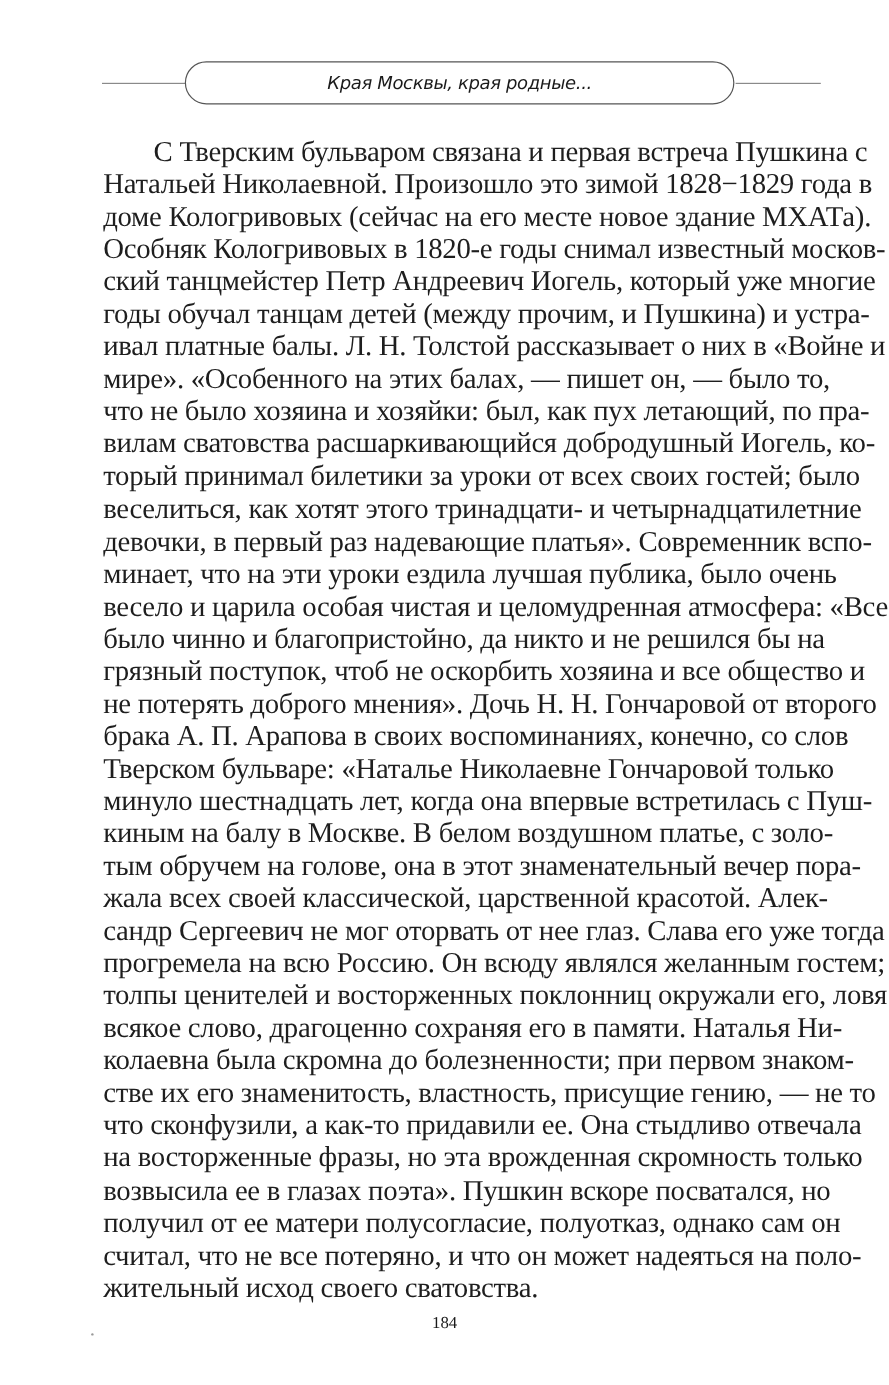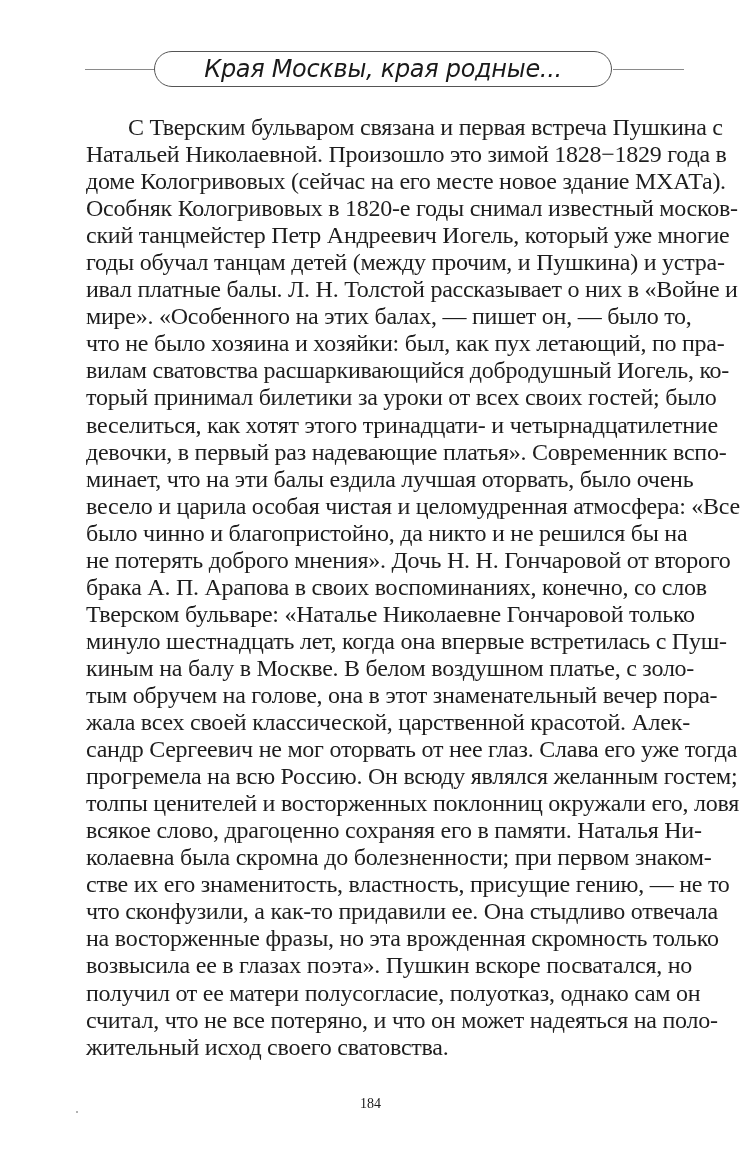--- a/index.html
+++ b/index.html
@@ -37,21 +37,21 @@
     width: 458px;
     height: 36px;
     border: 1.5px solid #555;
     border-radius: 18px;
     box-sizing: border-box;
     text-align: center;
   }
   .header-title {
     font-family: "DejaVu Sans", "Liberation Sans", sans-serif;
     font-style: italic;
-    font-size: 24px;
+    font-size: 15px;
     line-height: 34px;
     color: #1a1a1a;
     letter-spacing: -0.3px;
   }
   .body-text {
     position: absolute;
     left: 86px;
     top: 114px;
     width: 598px;
   }
@@ -104,23 +104,24 @@
   <span class="line">Особняк Кологривовых в 1820-е годы снимал известный москов-</span>
   <span class="line">ский танцмейстер Петр Андреевич Иогель, который уже многие</span>
   <span class="line">годы обучал танцам детей (между прочим, и Пушкина) и устра-</span>
   <span class="line">ивал платные балы. Л. Н. Толстой рассказывает о них в «Войне и</span>
   <span class="line">мире». «Особенного на этих балах, — пишет он, — было то,</span>
   <span class="line">что не было хозяина и хозяйки: был, как пух летающий, по пра-</span>
   <span class="line">вилам сватовства расшаркивающийся добродушный Иогель, ко-</span>
   <span class="line">торый принимал билетики за уроки от всех своих гостей; было</span>
   <span class="line">веселиться, как хотят этого тринадцати- и четырнадцатилетние</span>
   <span class="line">девочки, в первый раз надевающие платья». Современник вспо-</span>
-  <span class="line">минает, что на эти балы ездила лучшая оторвать, было очень</span>
+  <span class="line">минает, что на эти уроки ездила лучшая публика, было очень</span>
   <span class="line">весело и царила особая чистая и целомудренная атмосфера: «Все</span>
   <span class="line">было чинно и благопристойно, да никто и не решился бы на</span>
+  <span class="line">грязный поступок, чтоб не оскорбить хозяина и все общество и</span>
   <span class="line">не потерять доброго мнения». Дочь Н. Н. Гончаровой от второго</span>
   <span class="line">брака А. П. Арапова в своих воспоминаниях, конечно, со слов</span>
   <span class="line">Тверском бульваре: «Наталье Николаевне Гончаровой только</span>
   <span class="line">минуло шестнадцать лет, когда она впервые встретилась с Пуш-</span>
   <span class="line">киным на балу в Москве. В белом воздушном платье, с золо-</span>
   <span class="line">тым обручем на голове, она в этот знаменательный вечер пора-</span>
   <span class="line">жала всех своей классической, царственной красотой. Алек-</span>
   <span class="line">сандр Сергеевич не мог оторвать от нее глаз. Слава его уже тогда</span>
   <span class="line">прогремела на всю Россию. Он всюду являлся желанным гостем;</span>
   <span class="line">толпы ценителей и восторженных поклонниц окружали его, ловя</span>

